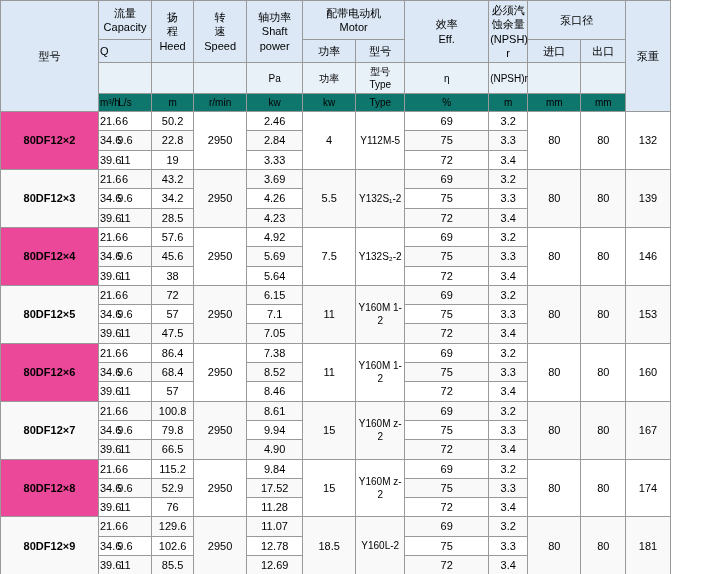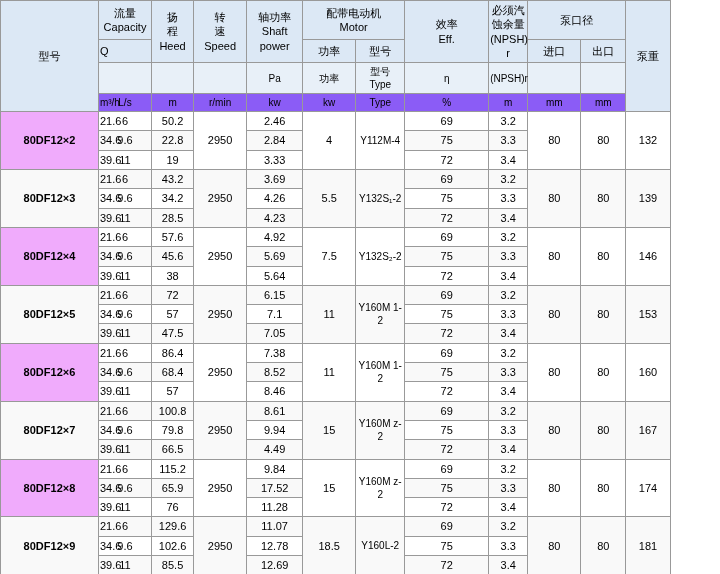--- a/index.html
+++ b/index.html
@@ -32,26 +32,26 @@
       background: #f9f9f9;
     }
     .header-row th {
       background: #dce8f5;
     }
     .sub-header th {
       background: #e8f0f8;
       font-size: 10px;
     }
     .unit-row th {
-      background: #8b5cf6;
+      background: #0f766e;
       font-size: 10px;
     }
     td.model-cell {
       font-weight: bold;
-      background: #f0abfc;
+      background: #ec4899;
     }
   </style>
 </head>
 <body>
 
 <table id="main-table">
   <colgroup>
     <col style="width:70px">
     <col style="width:0px">
     <col style="width:38px">
@@ -122,21 +122,21 @@
   </thead>
   <tbody id="table-body">
   <tr>
         <td rowspan="3" class="model-cell">80DF12×2</td>
         <td>21.6</td>
         <td>6</td>
         <td>50.2</td>
         <td rowspan="3">2950</td>
         <td>2.46</td>
         <td rowspan="3">4</td>
-        <td rowspan="3" style="font-size: 10px;">Y112M-4</td>
+        <td rowspan="3" style="font-size: 10px;">Y112M-5</td>
         <td>69</td>
         <td>3.2</td>
         <td rowspan="3">80</td>
         <td rowspan="3">80</td>
         <td rowspan="3">132</td>
       </tr>
       <tr>
         <td>34.6</td>
         <td>9.6</td>
         <td>22.8</td>
@@ -296,21 +296,21 @@
         <td>9.6</td>
         <td>79.8</td>
         <td>9.94</td>
         <td>75</td>
         <td>3.3</td>
       </tr>
       <tr>
         <td>39.6</td>
         <td>11</td>
         <td>66.5</td>
-        <td>4.49</td>
+        <td>4.90</td>
         <td>72</td>
         <td>3.4</td>
       </tr>
       <tr>
         <td rowspan="3" class="model-cell">80DF12×8</td>
         <td>21.6</td>
         <td>6</td>
         <td>115.2</td>
         <td rowspan="3">2950</td>
         <td>9.84</td>
@@ -318,21 +318,21 @@
         <td rowspan="3" style="font-size: 10px;">Y160M z-2</td>
         <td>69</td>
         <td>3.2</td>
         <td rowspan="3">80</td>
         <td rowspan="3">80</td>
         <td rowspan="3">174</td>
       </tr>
       <tr>
         <td>34.6</td>
         <td>9.6</td>
-        <td>65.9</td>
+        <td>52.9</td>
         <td>17.52</td>
         <td>75</td>
         <td>3.3</td>
       </tr>
       <tr>
         <td>39.6</td>
         <td>11</td>
         <td>76</td>
         <td>11.28</td>
         <td>72</td>

